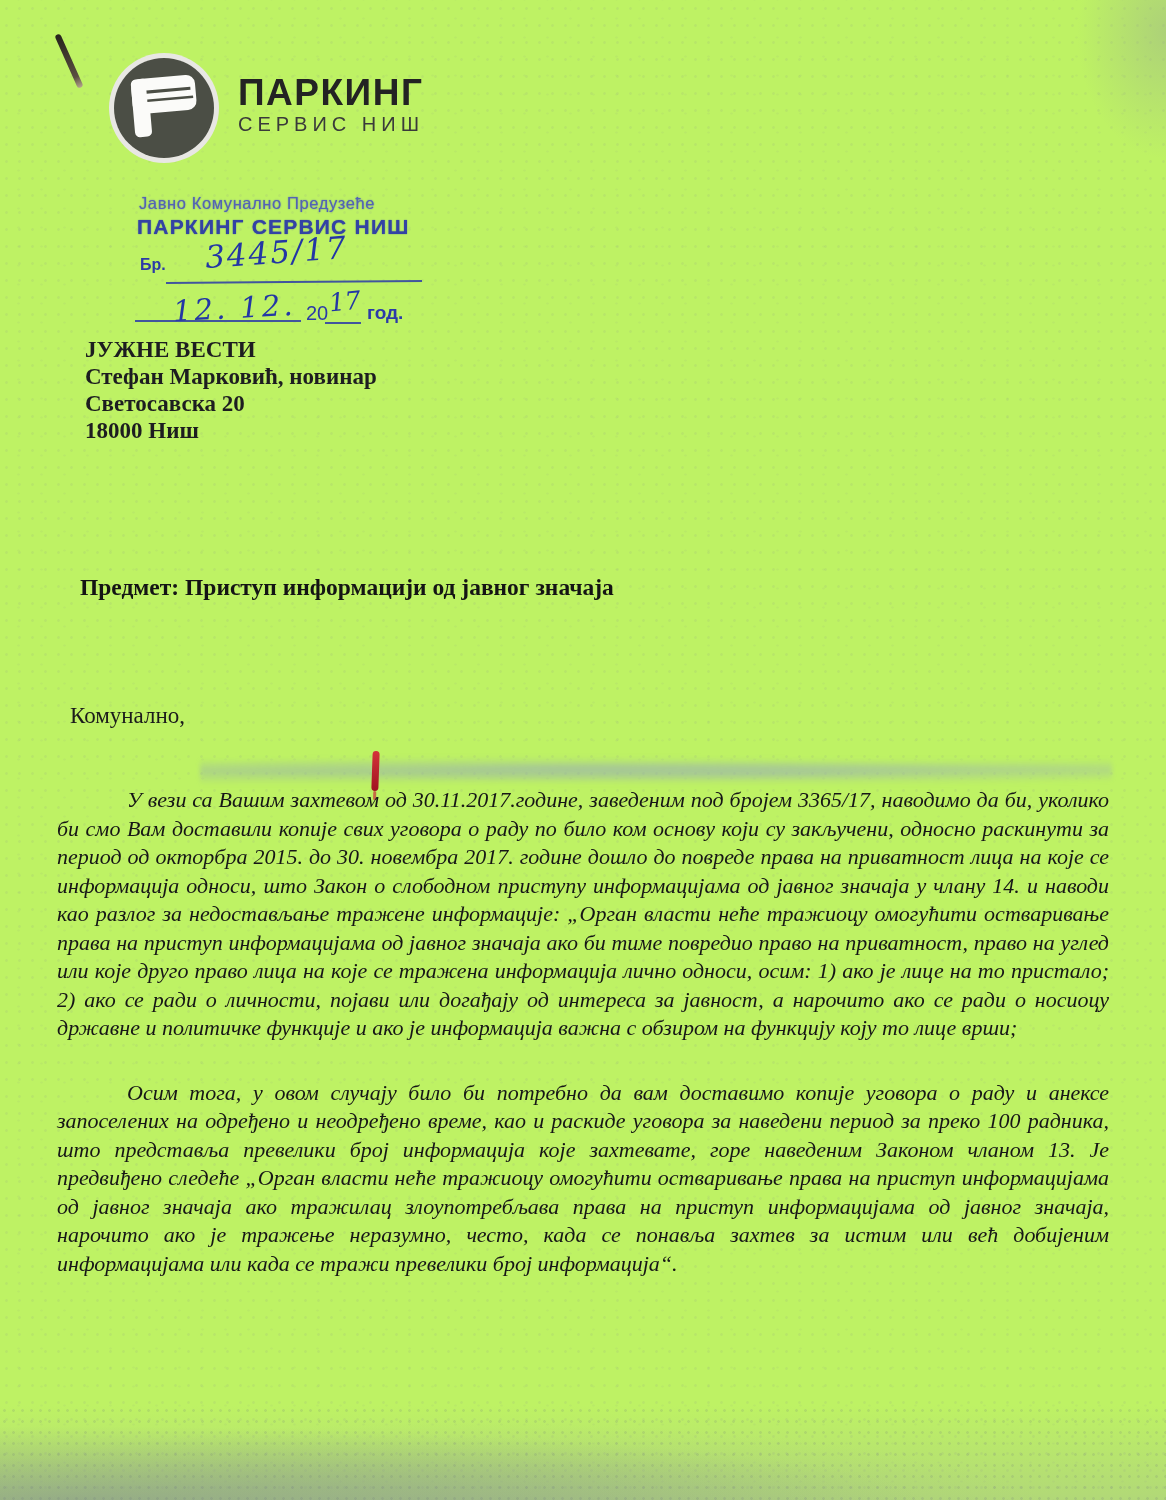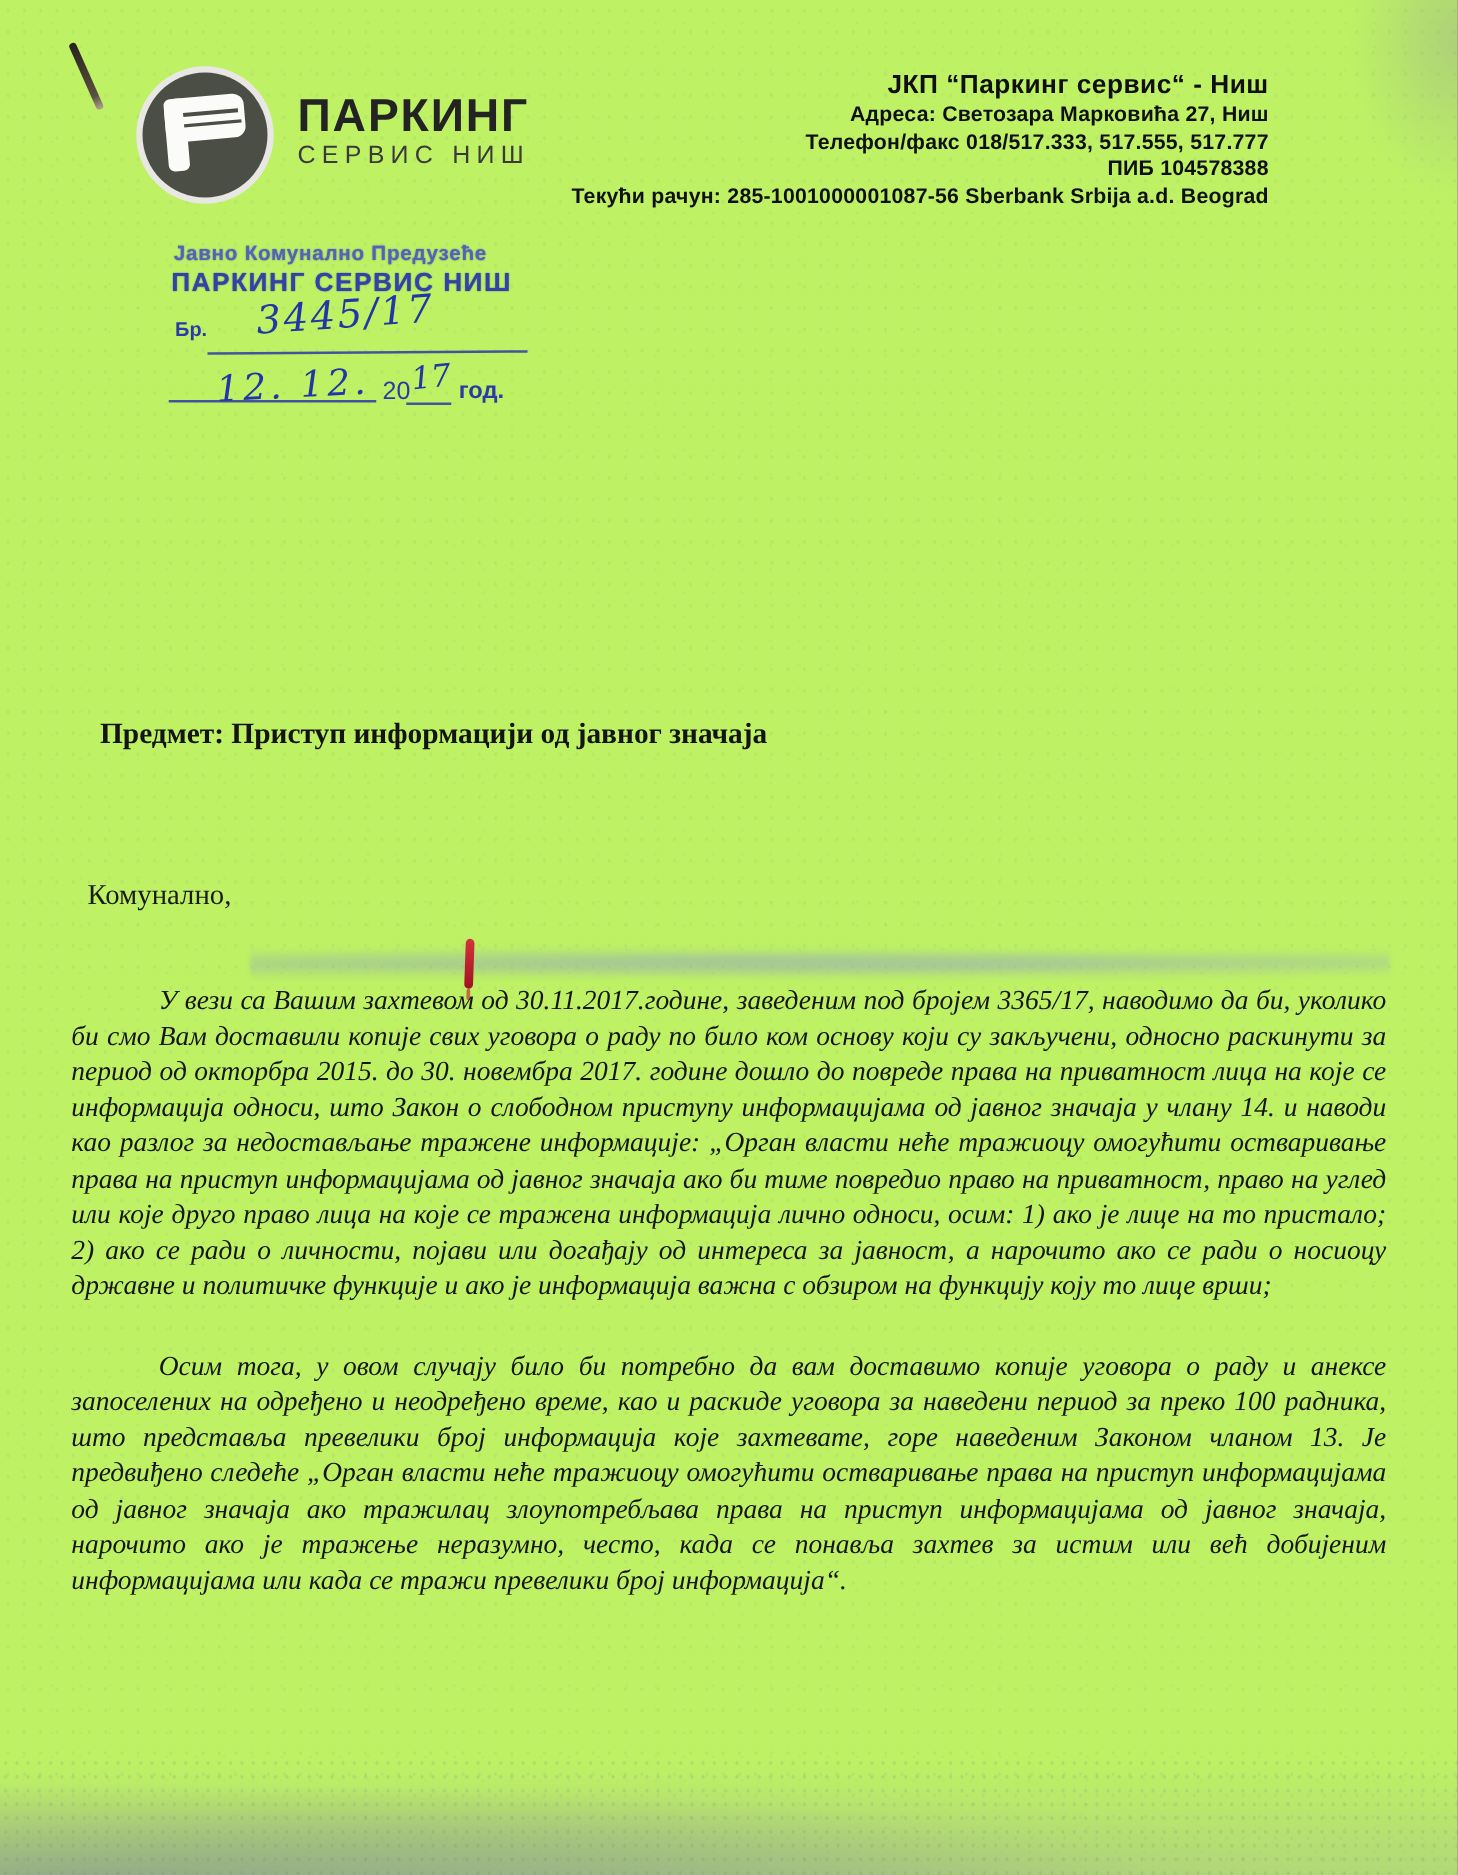--- a/index.html
+++ b/index.html
@@ -48,21 +48,21 @@
   .brand-2 { font-family:"Liberation Sans",sans-serif; font-size:20px; letter-spacing:5px;
              color:#3a3a3a; line-height:24px; }
   
   .header-right { position:absolute; top:55px; right:151px; text-align:right;
                   font-family:"Liberation Sans",sans-serif; color:#101014; }
   .header-right .l1 { font-size:21px; font-weight:bold; letter-spacing:.4px; line-height:26px; }
   .header-right .l  { font-size:17px; font-weight:bold; letter-spacing:.2px; line-height:21.5px; }
   
   .stamp { position:absolute; left:133px; top:194px; width:320px; height:145px;
            font-family:"Liberation Sans",sans-serif; }
-  .stamp-l1 { position:absolute; left:6px; top:0; font-size:16.5px; font-weight:bold;
+  .stamp-l1 { position:absolute; left:6px; top:0; font-size:16.5px; font-weight:normal;
               color:#4a58bb; letter-spacing:.6px; text-shadow:0 0 1.5px rgba(74,88,187,.9);
               opacity:.92; }
   .stamp-l2 { position:absolute; left:4px; top:21px; font-size:21px; font-weight:bold;
               color:#2c3aa8; letter-spacing:1.2px; text-shadow:0 0 1.2px rgba(44,58,168,.95);
               opacity:.95; }
   .stamp-br { position:absolute; left:7px; top:62px; font-size:16px; font-weight:bold; color:#2c3aa8; }
   .hand { font-family:"DejaVu Serif",serif; font-style:italic; color:#2336a5; }
   .stamp-num { position:absolute; left:72px; top:40px; font-size:31px; letter-spacing:2px;
                transform:rotate(-4deg); }
   .stamp-line1 { position:absolute; left:33px; top:87px; width:256px; height:0;
@@ -123,42 +123,41 @@
         <rect x="42" y="39" width="44" height="3.2" fill="#4b4e45"></rect>
         <rect x="42" y="48" width="46" height="2.6" fill="#4b4e45"></rect>
       </g>
     </svg>
   </div>
   <div class="brand">
     <div class="brand-1">ПАРКИНГ</div>
     <div class="brand-2">СЕРВИС НИШ</div>
   </div>
 
-  <div class="header-right">
-    <div class="l1">ЈКП “Паркинг сервис“ -  Ниш</div>
-    <div class="l">Адреса: Светозара Марковића 27, Ниш</div>
-    <div class="l">Телефон/факс 018/517.333, 517.555, 517.777</div>
-    <div class="l">ПИБ 104578388</div>
-    <div class="l">Текући рачун: 285-1001000001087-56 Sberbank Srbija a.d. Beograd</div>
-  </div>
 
   <div class="stamp">
     <div class="stamp-l1">Јавно Комунално Предузеће</div>
     <div class="stamp-l2">ПАРКИНГ СЕРВИС НИШ</div>
     <div class="stamp-br">Бр.</div>
     <div class="stamp-num hand">3445/17</div>
     <div class="stamp-line1"></div>
     <div class="stamp-date hand">12. 12.</div>
     <div class="stamp-line2"></div>
     <div class="stamp-20">20</div>
     <div class="stamp-17 hand">17</div>
     <div class="stamp-line3"></div>
     <div class="stamp-god">год.</div>
   </div>
 
+  <div class="recipient">
+    <div>ЈУЖНЕ ВЕСТИ</div>
+    <div>Стефан Марковић, новинар</div>
+    <div>Светосавска 20</div>
+    <div>18000 Ниш</div>
+  </div>
 
   <div class="subject">Предмет: Приступ информацији од јавног значаја</div>
 
   <div class="salutation">Комунално,</div>
 
   <div class="smudge"></div>
   <div class="red-mark"></div>
 
   <div class="body-text">
     <p class="indent">У вези са Вашим захтевом од 30.11.2017.године, заведеним под бројем 3365/17, наводимо да би, уколико би смо Вам доставили копије свих уговора о раду по било ком основу који су закључени, односно раскинути за период од окторбра 2015. до 30. новембра 2017. године дошло до повреде права на приватност лица на које се информација односи, што Закон о слободном приступу информацијама од јавног значаја у члану 14. и наводи као разлог за недостављање тражене информације: „Орган власти неће тражиоцу омогућити остваривање права на приступ информацијама од јавног значаја ако би тиме повредио право на приватност, право на углед или које друго право лица на које се тражена информација лично односи, осим: 1) ако је лице на то пристало; 2) ако се ради о личности, појави или догађају од интереса за јавност, а нарочито ако се ради о носиоцу државне и политичке функције и ако је информација важна с обзиром на функцију коју то лице врши;</p>

